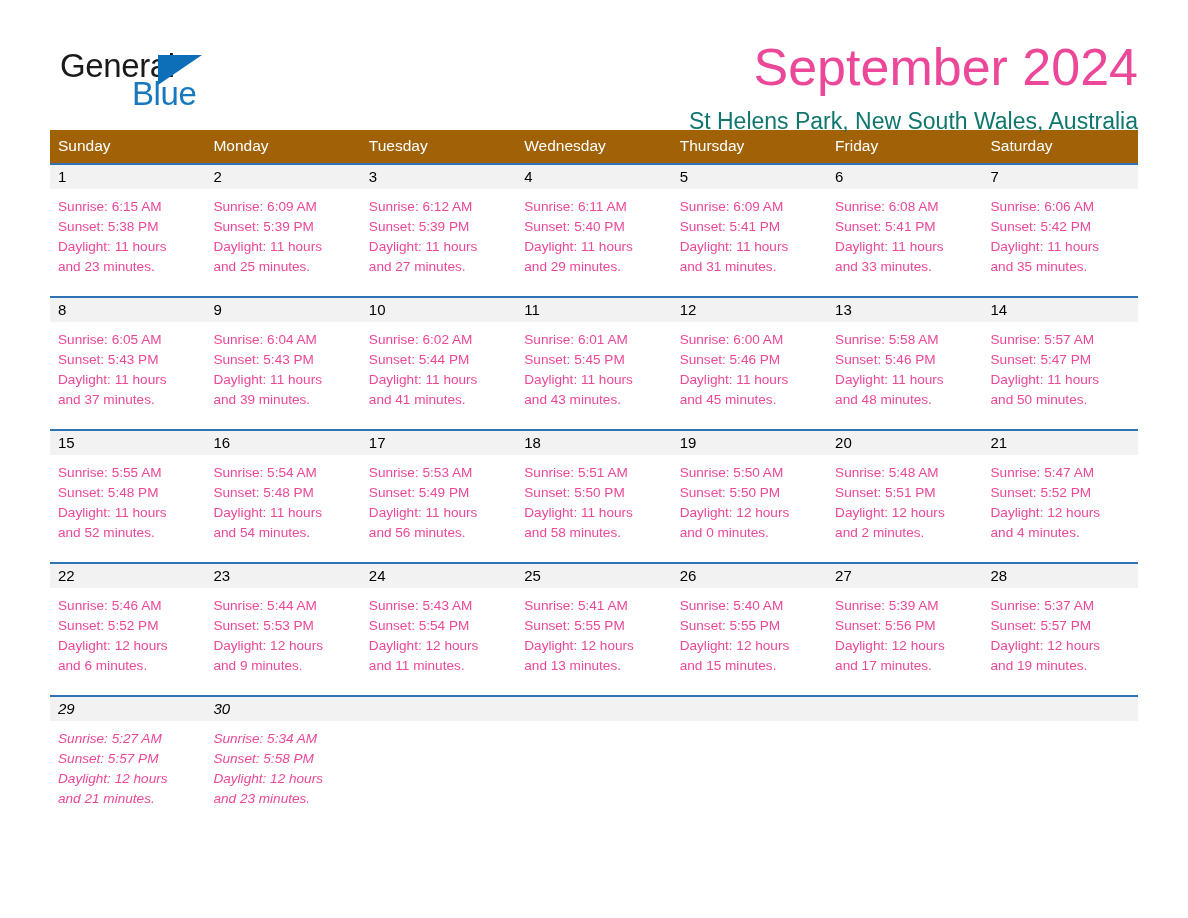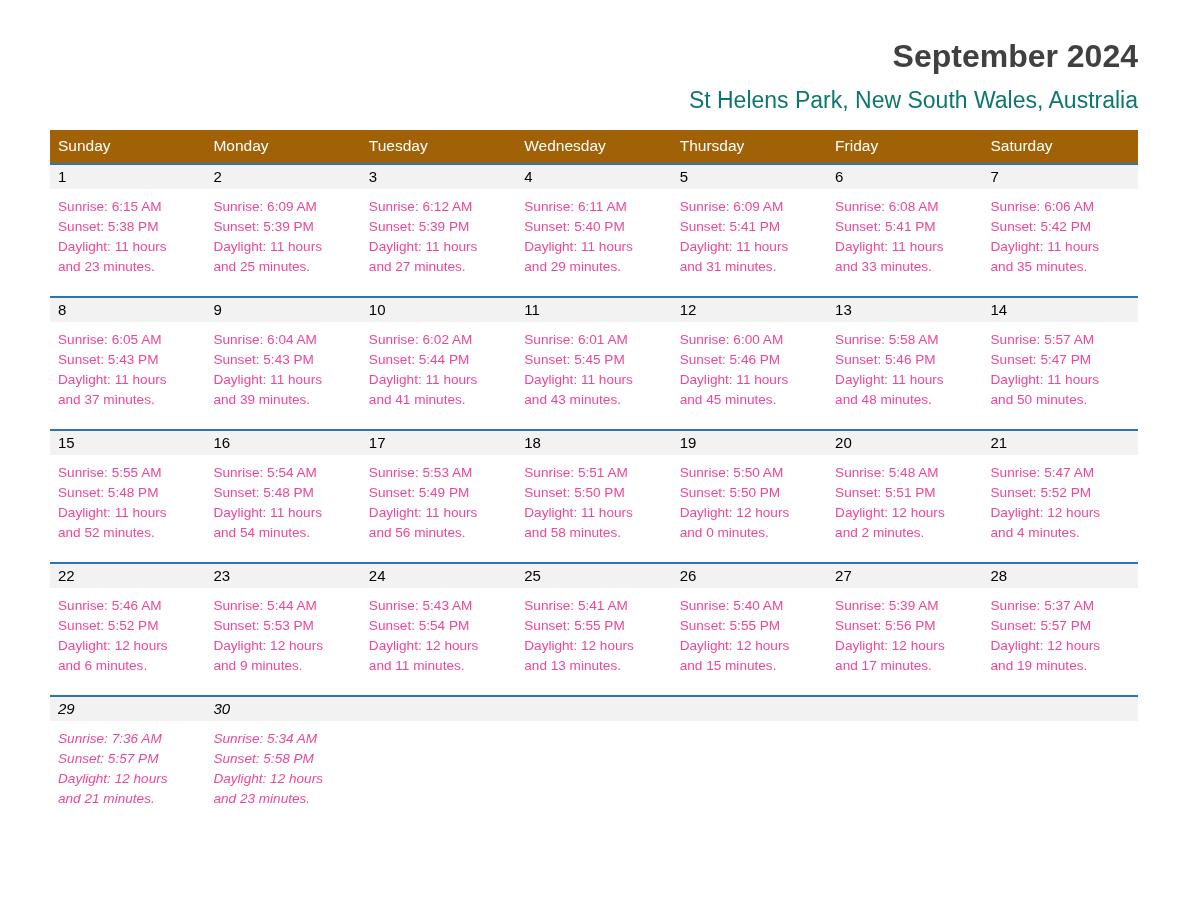--- a/index.html
+++ b/index.html
@@ -60,23 +60,23 @@
     left: 72px;
     top: 28px;
     font-size: 33px;
     letter-spacing: -0.4px;
     color: #1878be;
   }
   .title-block {
     text-align: right;
   }
   .month-title {
-    font-size: 32px;
-    font-weight: bold;
-    color: #404040;
+    font-size: 52px;
+    font-weight: normal;
+    color: #ec4899;
     line-height: 1.05;
     margin: 0;
     letter-spacing: 0px;
   }
   .location {
     font-size: 23px;
     font-weight: normal;
     color: #0f766e;
     margin: 14px 0 0 0;
     line-height: 1.1;
@@ -133,20 +133,25 @@
   td.empty-cell .cell-body { visibility: hidden; }
   .line { white-space: nowrap; }
 </style>
 </head>
 <body>
 
 <div class="page">
 
   <div class="header">
 
+    <div class="logo">
+      <span class="logo-general">General</span>
+      <span class="logo-tri"></span>
+      <span class="logo-blue">Blue</span>
+    </div>
 
     <div class="title-block">
       <h1 class="month-title">September 2024</h1>
       <div class="location">St Helens Park, New South Wales, Australia</div>
     </div>
 
   </div>
 
   <table class="calendar">
     <thead>
@@ -418,21 +423,21 @@
               <div class="line">Sunset: 5:57 PM</div>
               <div class="line">Daylight: 12 hours</div>
               <div class="line">and 19 minutes.</div>
             </div>
           </td>
         </tr>
         <tr class="week-row last-row">
           <td class="day-cell">
             <div class="daynum-band">29</div>
             <div class="cell-body">
-              <div class="line">Sunrise: 7:36 AM</div>
+              <div class="line">Sunrise: 5:27 AM</div>
               <div class="line">Sunset: 5:57 PM</div>
               <div class="line">Daylight: 12 hours</div>
               <div class="line">and 21 minutes.</div>
             </div>
           </td>
           <td class="day-cell">
             <div class="daynum-band">30</div>
             <div class="cell-body">
               <div class="line">Sunrise: 5:34 AM</div>
               <div class="line">Sunset: 5:58 PM</div>

